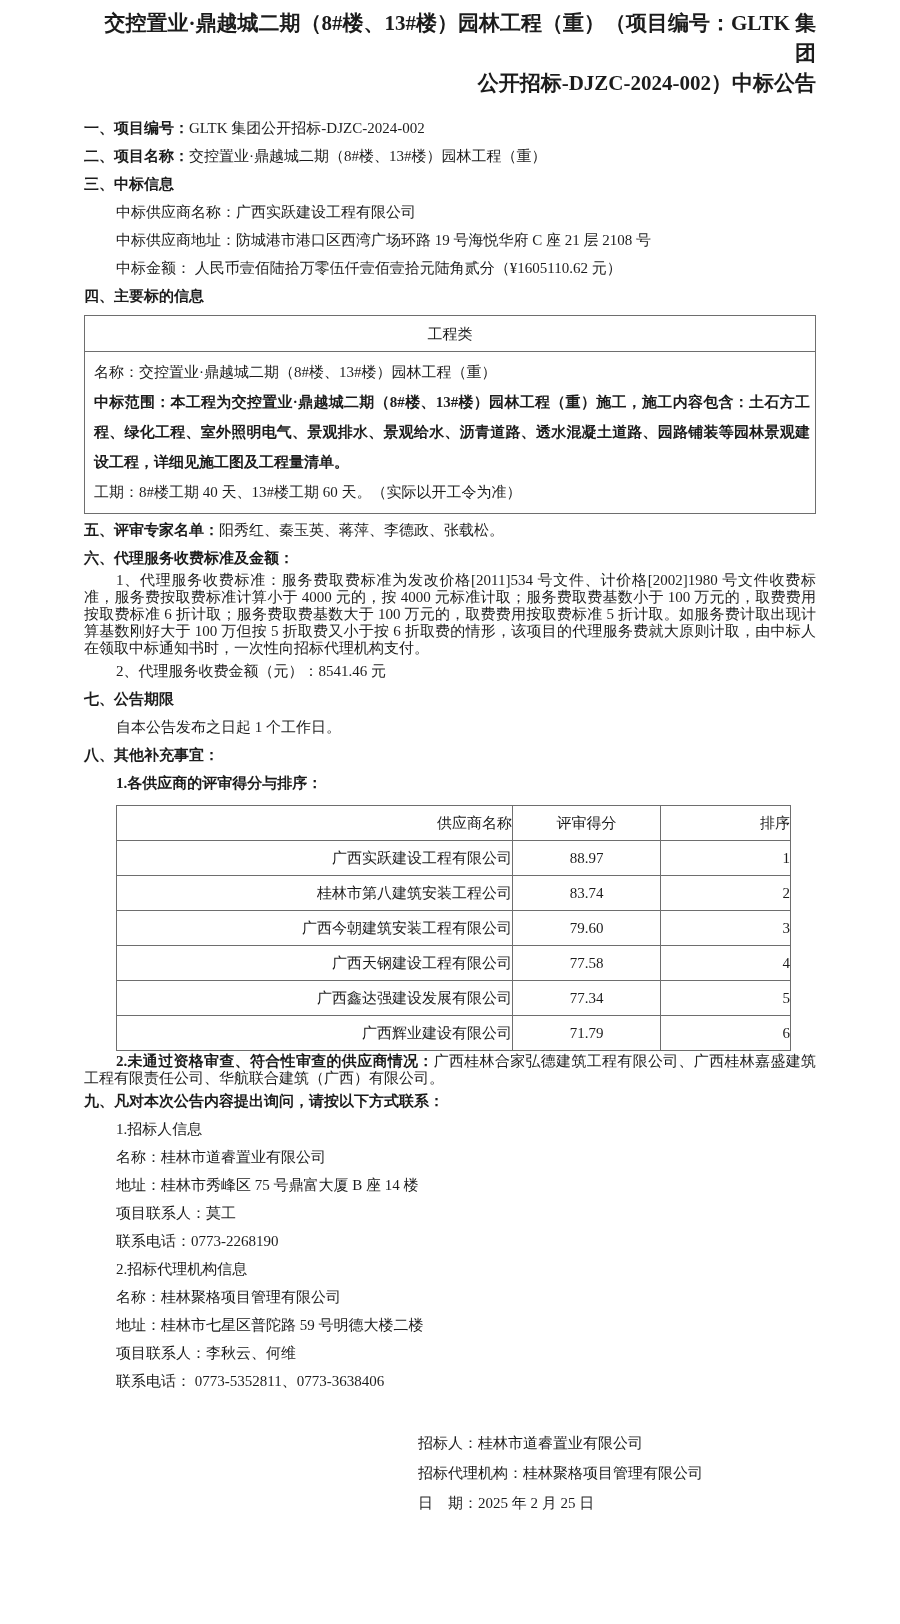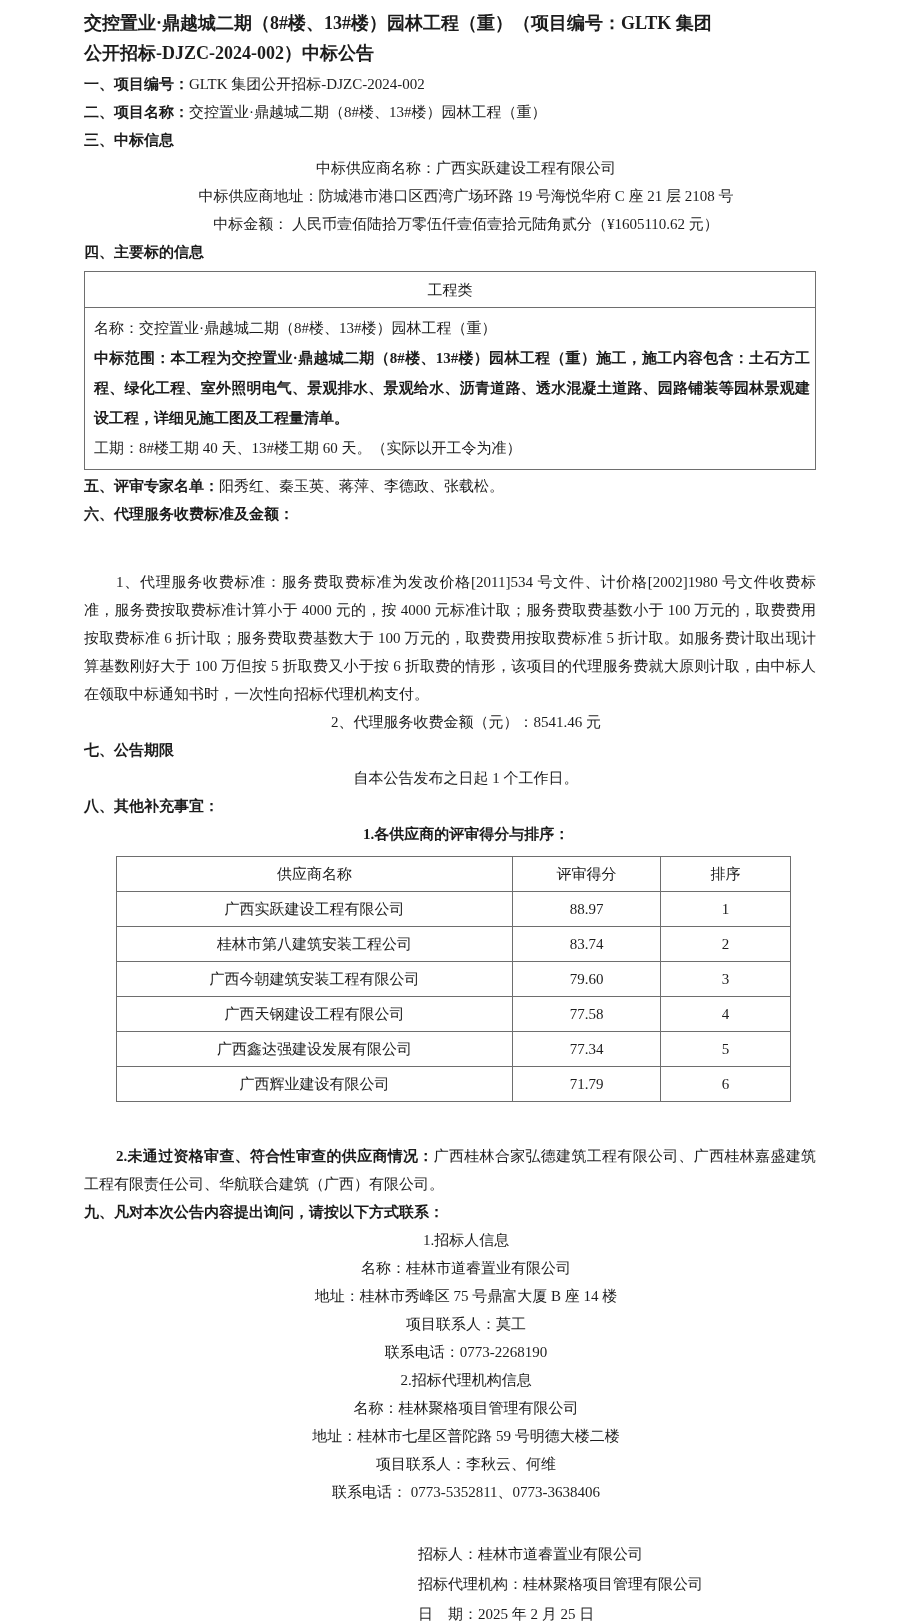--- a/index.html
+++ b/index.html
@@ -3,39 +3,39 @@
 <meta charset="utf-8">
 <style>
   * { margin:0; padding:0; box-sizing:border-box; }
   html,body { background:#ffffff; }
   .page {
     width:900px; min-height:1624px; margin:0 auto; background:#ffffff;
     padding:8px 84px 40px 84px;
     font-family:"Liberation Serif","DejaVu Serif",serif;
     font-size:15px; line-height:28px; color:#1c1c1c;
   }
-  .title { font-size:18px; line-height:30px; font-weight:bold; text-align:left; margin-bottom:2px; }
+  .title { font-size:21px; line-height:30px; font-weight:bold; text-align:right; margin-bottom:16px; }
   .line { line-height:28px; }
   .b { font-weight:bold; }
-  .ind { padding-left:32px;text-align:center; }
-  .para { text-indent:32px; text-align:justify; line-height:28px;margin-top:40px; }
+  .ind { padding-left:32px; }
+  .para { text-indent:32px; text-align:justify; line-height:17px; }
   table { border-collapse:collapse; color:#1c1c1c; font-size:15px; }
   td, th { border:1px solid #6e6e6e; font-weight:normal; }
   
   .t1 { width:100%; margin:5px 0 2px 0; }
   .t1 .t1-head { height:36px; text-align:center; vertical-align:middle; }
   .t1 .t1-body { padding:5px 5px 6px 9px; }
   .t1 .t1-body .row { line-height:30px; }
   .t1 .t1-body .just { text-align:justify;font-weight:bold; }
   
   .t2 { width:674px; margin:8px 0 2px 32px; table-layout:fixed; }
   .t2 td { height:35px; text-align:center; vertical-align:middle; }
-  .t2 .c1 { width:396px; }
+  .t2 .c1 { width:396px;text-align:right; }
   .t2 .c2 { width:148px; }
-  .t2 .c3 { width:130px; }
+  .t2 .c3 { width:130px;text-align:right; }
   .footer { margin:33px 0 0 334px; line-height:30px; }
 </style>
 </head>
 <body>
 
 <div class="page">
 
   <div class="title">
     <div>交控置业·鼎越城二期（8#楼、13#楼）园林工程（重）（项目编号：GLTK 集团</div>
     <div>公开招标-DJZC-2024-002）中标公告</div>

